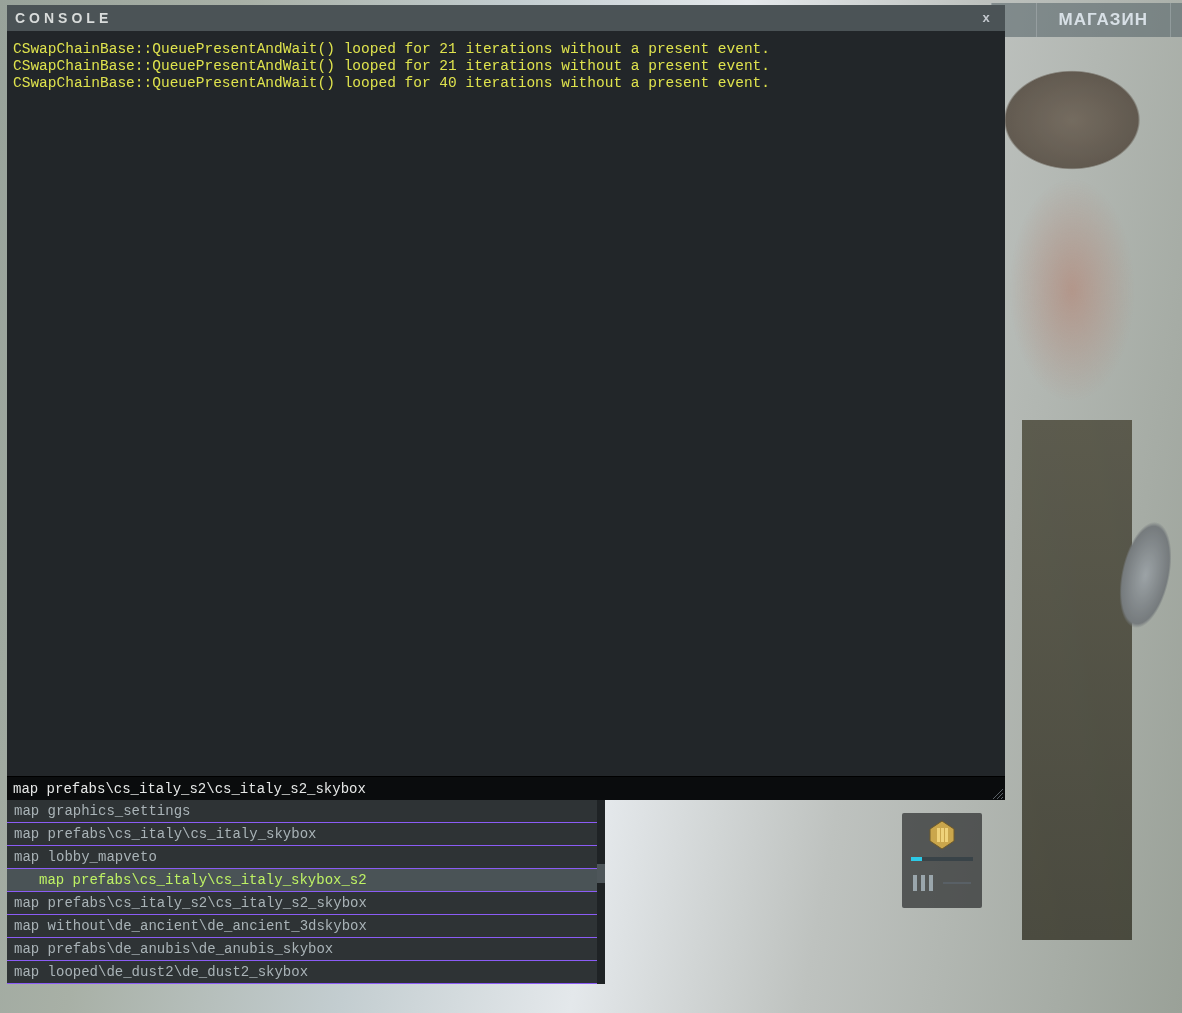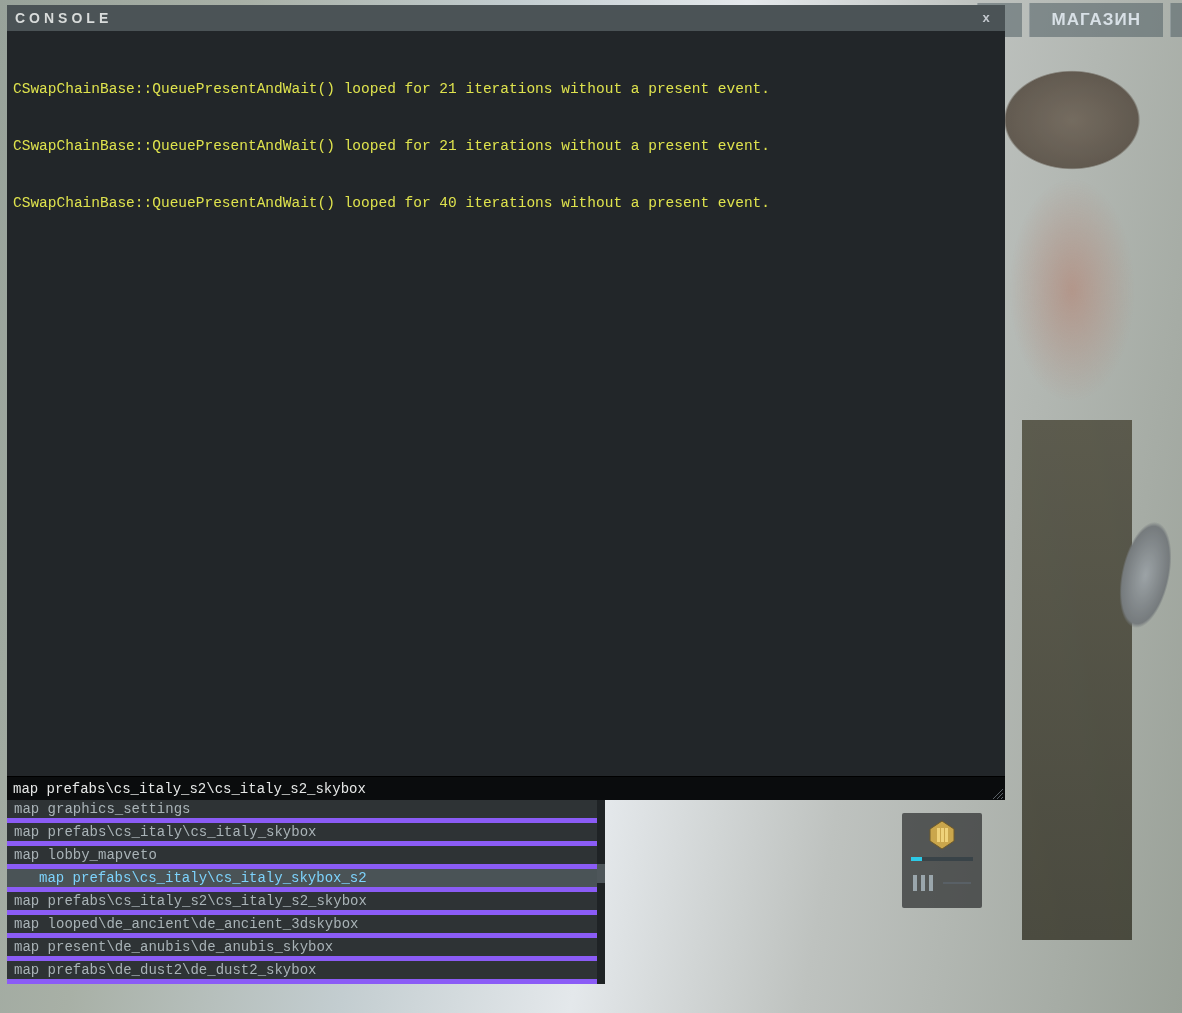--- a/index.html
+++ b/index.html
@@ -4,21 +4,21 @@
 <style>
   * { box-sizing: border-box; margin: 0; padding: 0; }
   html, body { width: 1182px; height: 1013px; overflow: hidden; font-family: "Consolas", "Courier New", monospace; }
   body {
     position: relative;
     background: linear-gradient(100deg,#98a29a 0%, #a8b0a6 18%, #c3cdd0 38%, #e4e8eb 55%, #bec2bf 72%, #9aa198 100%);
   }
   
   .topnav {
     position: absolute; top: 0; right: 0; height: 40px;
-    display: flex; align-items: center; gap: 7px;
+    display: flex; align-items: center; gap: 0;
     font-family: "Arial Narrow","Segoe UI",sans-serif;
     z-index: 5;
   }
   .topnav .seg {
     height: 34px; display:flex; align-items:center; justify-content:center;
     padding: 0 22px;
     color: #d8e0e6;
     background: rgba(80,95,100,0.55);
     font-size: 17px; letter-spacing: 1px; font-weight: 600;
     border-left: 1px solid rgba(220,225,228,0.25);
@@ -79,21 +79,21 @@
     display:flex;align-items:center;justify-content:center;
     cursor:pointer;
   }
   .console-body{
     flex:1; background:#222629;
     padding:10px 6px 6px 6px;
     overflow:hidden;
     font-size:14.5px; line-height:17px;
     white-space:pre;
   }
-  .log-line{color:#dfe34d;margin-top:40px;}
+  .log-line{color:#dfe34d;}
   .console-inputwrap{
     height:24px; background:#0a0c0d;
     border-top:1px solid #000;
     display:flex; align-items:center;
     padding:0 6px;
     position:relative;
   }
   .console-input{
     flex:1; background:transparent; border:none; outline:none;
     color:#e6e8e7;
@@ -119,24 +119,24 @@
     background:#1f2325;
   }
   .ac-scroll i{
     position:absolute; right:0; width:8px;
     background:#4e565a;
   }
   .ac-item{
     height:23px; display:flex; align-items:center;
     padding-left:7px; color:#a9b3b7;
     font-size:14px;
-    border-bottom:5px solid #8b5cf6;
+    border-bottom:1px solid #8b5cf6;
     cursor:pointer;
   }
-  .ac-item.sel{ background:#4a5356; color:#7dd3fc;padding-left:32px;}
+  .ac-item.sel{ background:#4a5356; color:#bef264;padding-left:32px;}
 </style>
 </head>
 <body>
 
 <div class="char"></div>
 <div class="rankbox">
   <div class="badge">
     <svg viewBox="0 0 44 32">
       <polygon points="22,2 34,10 34,22 22,30 10,22 10,10" fill="#caa64c" stroke="#6e5a2a" stroke-width="1"></polygon>
       <rect x="17" y="9" width="3" height="14" fill="#efd27a"></rect>
@@ -185,16 +185,16 @@
 
 <div class="ac" id="acbox">
   <div class="ac-scroll">
     <i id="acthumb" style="top: 35%; height: 10%;"></i>
   </div>
 <div class="ac-item">map graphics_settings</div>
     <div class="ac-item">map prefabs\cs_italy\cs_italy_skybox</div>
     <div class="ac-item">map lobby_mapveto</div>
     <div class="ac-item sel">map prefabs\cs_italy\cs_italy_skybox_s2</div>
     <div class="ac-item">map prefabs\cs_italy_s2\cs_italy_s2_skybox</div>
-    <div class="ac-item">map looped\de_ancient\de_ancient_3dskybox</div>
-    <div class="ac-item">map present\de_anubis\de_anubis_skybox</div>
-    <div class="ac-item">map prefabs\de_dust2\de_dust2_skybox</div>
+    <div class="ac-item">map without\de_ancient\de_ancient_3dskybox</div>
+    <div class="ac-item">map prefabs\de_anubis\de_anubis_skybox</div>
+    <div class="ac-item">map looped\de_dust2\de_dust2_skybox</div>
   </div>
 
 </body></html>

